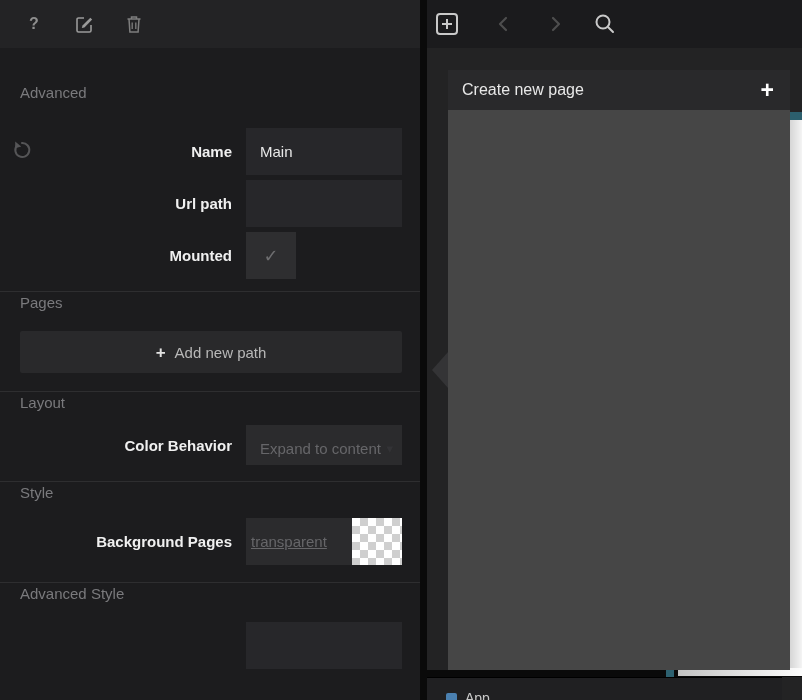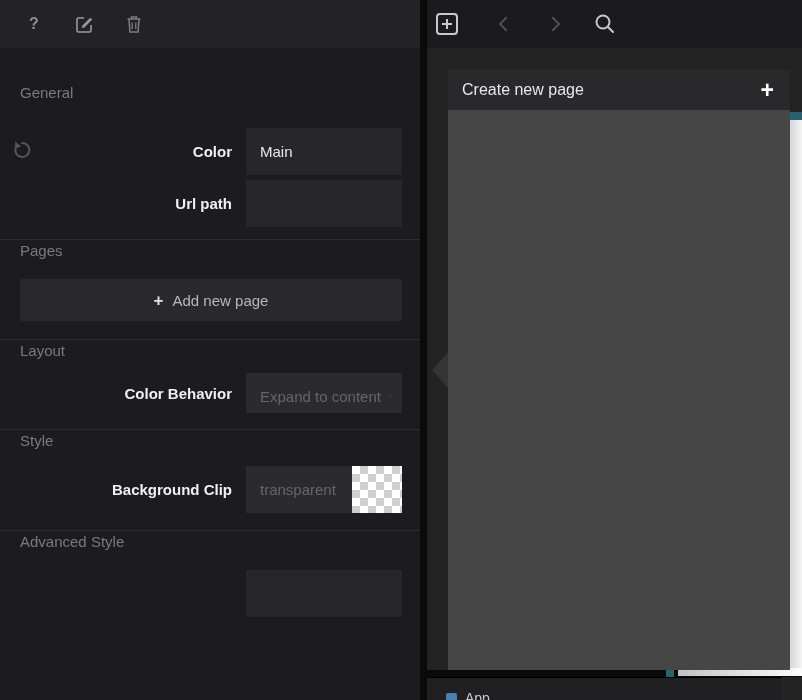--- a/index.html
+++ b/index.html
@@ -44,22 +44,22 @@
 
   .row-clip { margin-top:11px; margin-bottom:0; }
   .dropdown { position:relative; width:156px; height:40px; background:#2b2b2d;
     overflow:hidden; cursor:pointer; }
   .dropdown-value { line-height:47px; padding-left:14px; color:#666669; font-size:15px;
     white-space:nowrap; }
   .dropdown-caret { position:absolute; right:9px; top:16px; color:#333336; font-size:13px; }
 
   .row-bg { margin-top:14px; margin-bottom:0; }
   .color-field { width:106px; height:47px; background:#2b2b2d; overflow:hidden; cursor:text; }
-  .color-value { line-height:47px; padding-left:14px; color:#666669; font-size:15px;
-    white-space:nowrap; }
+  .color-value { line-height:47px; padding-left:5px; color:#666669; font-size:15px;
+    white-space:nowrap;text-decoration:underline; }
   .swatch { width:50px; height:47px; cursor:pointer; background-color:#ffffff;
     background-image:
       linear-gradient(45deg,#cfcfcf 25%,transparent 25%,transparent 75%,#cfcfcf 75%),
       linear-gradient(45deg,#cfcfcf 25%,transparent 25%,transparent 75%,#cfcfcf 75%);
     background-size:16px 16px; background-position:0 0,8px 8px; }
 
   .row-partial { margin-top:17px; margin-bottom:0; }
 
   
   .splitter { position:absolute; left:420px; top:0; width:7px; height:700px;
@@ -137,60 +137,66 @@
 
     <div class="reset-icon">
       <svg width="20" height="20" viewBox="0 0 20 20">
         <path d="M5.2 5.2 A7 7 0 1 0 10 3" fill="none" stroke="#555557" stroke-width="2" stroke-linecap="round"></path>
         <polygon points="3.2,1.6 3.2,8.2 9.2,6.4" fill="#555557"></polygon>
       </svg>
     </div>
 
     <div class="lp-content">
 
-      <div class="section-heading sh-general">General</div>
+      <div class="section-heading sh-general">Advanced</div>
 
       <div class="row">
-        <div class="row-label">Color</div>
+        <div class="row-label">Name</div>
         <input class="field" type="text" value="Main" style="">
       </div>
 
       <div class="row">
         <div class="row-label">Url path</div>
         <input class="field" type="text" value="" style="">
       </div>
 
+      <div class="row">
+        <div class="row-label">Mounted</div>
+        <div class="checkbox">
+          <span class="check-glyph">✓</span>
+        </div>
+      </div>
 
       <div class="divider d1"></div>
 
       <div class="section-heading sh">Pages</div>
 
       <div class="add-btn">
         <span class="add-btn-plus">+</span>
-        <span class="add-btn-label">Add new page</span>
+        <span class="add-btn-label">Add new path</span>
       </div>
 
       <div class="divider d2"></div>
 
       <div class="section-heading sh">Layout</div>
 
       <div class="row row-clip">
         <div class="row-label">Color Behavior</div>
         <div class="dropdown">
           <div class="dropdown-value">Expand to content</div>
           <div class="dropdown-caret">▾</div>
         </div>
       </div>
 
       <div class="divider d3"></div>
 
       <div class="section-heading sh">Style</div>
 
       <div class="row row-bg">
-        <div class="row-label">Background Clip</div>
+        <div class="row-label">Background Pages</div>
         <div class="color-field">
           <div class="color-value">transparent</div>
         </div>
         <div class="swatch"></div>
       </div>
 
       <div class="divider d4"></div>
 
       <div class="section-heading sh">Advanced Style</div>
 

